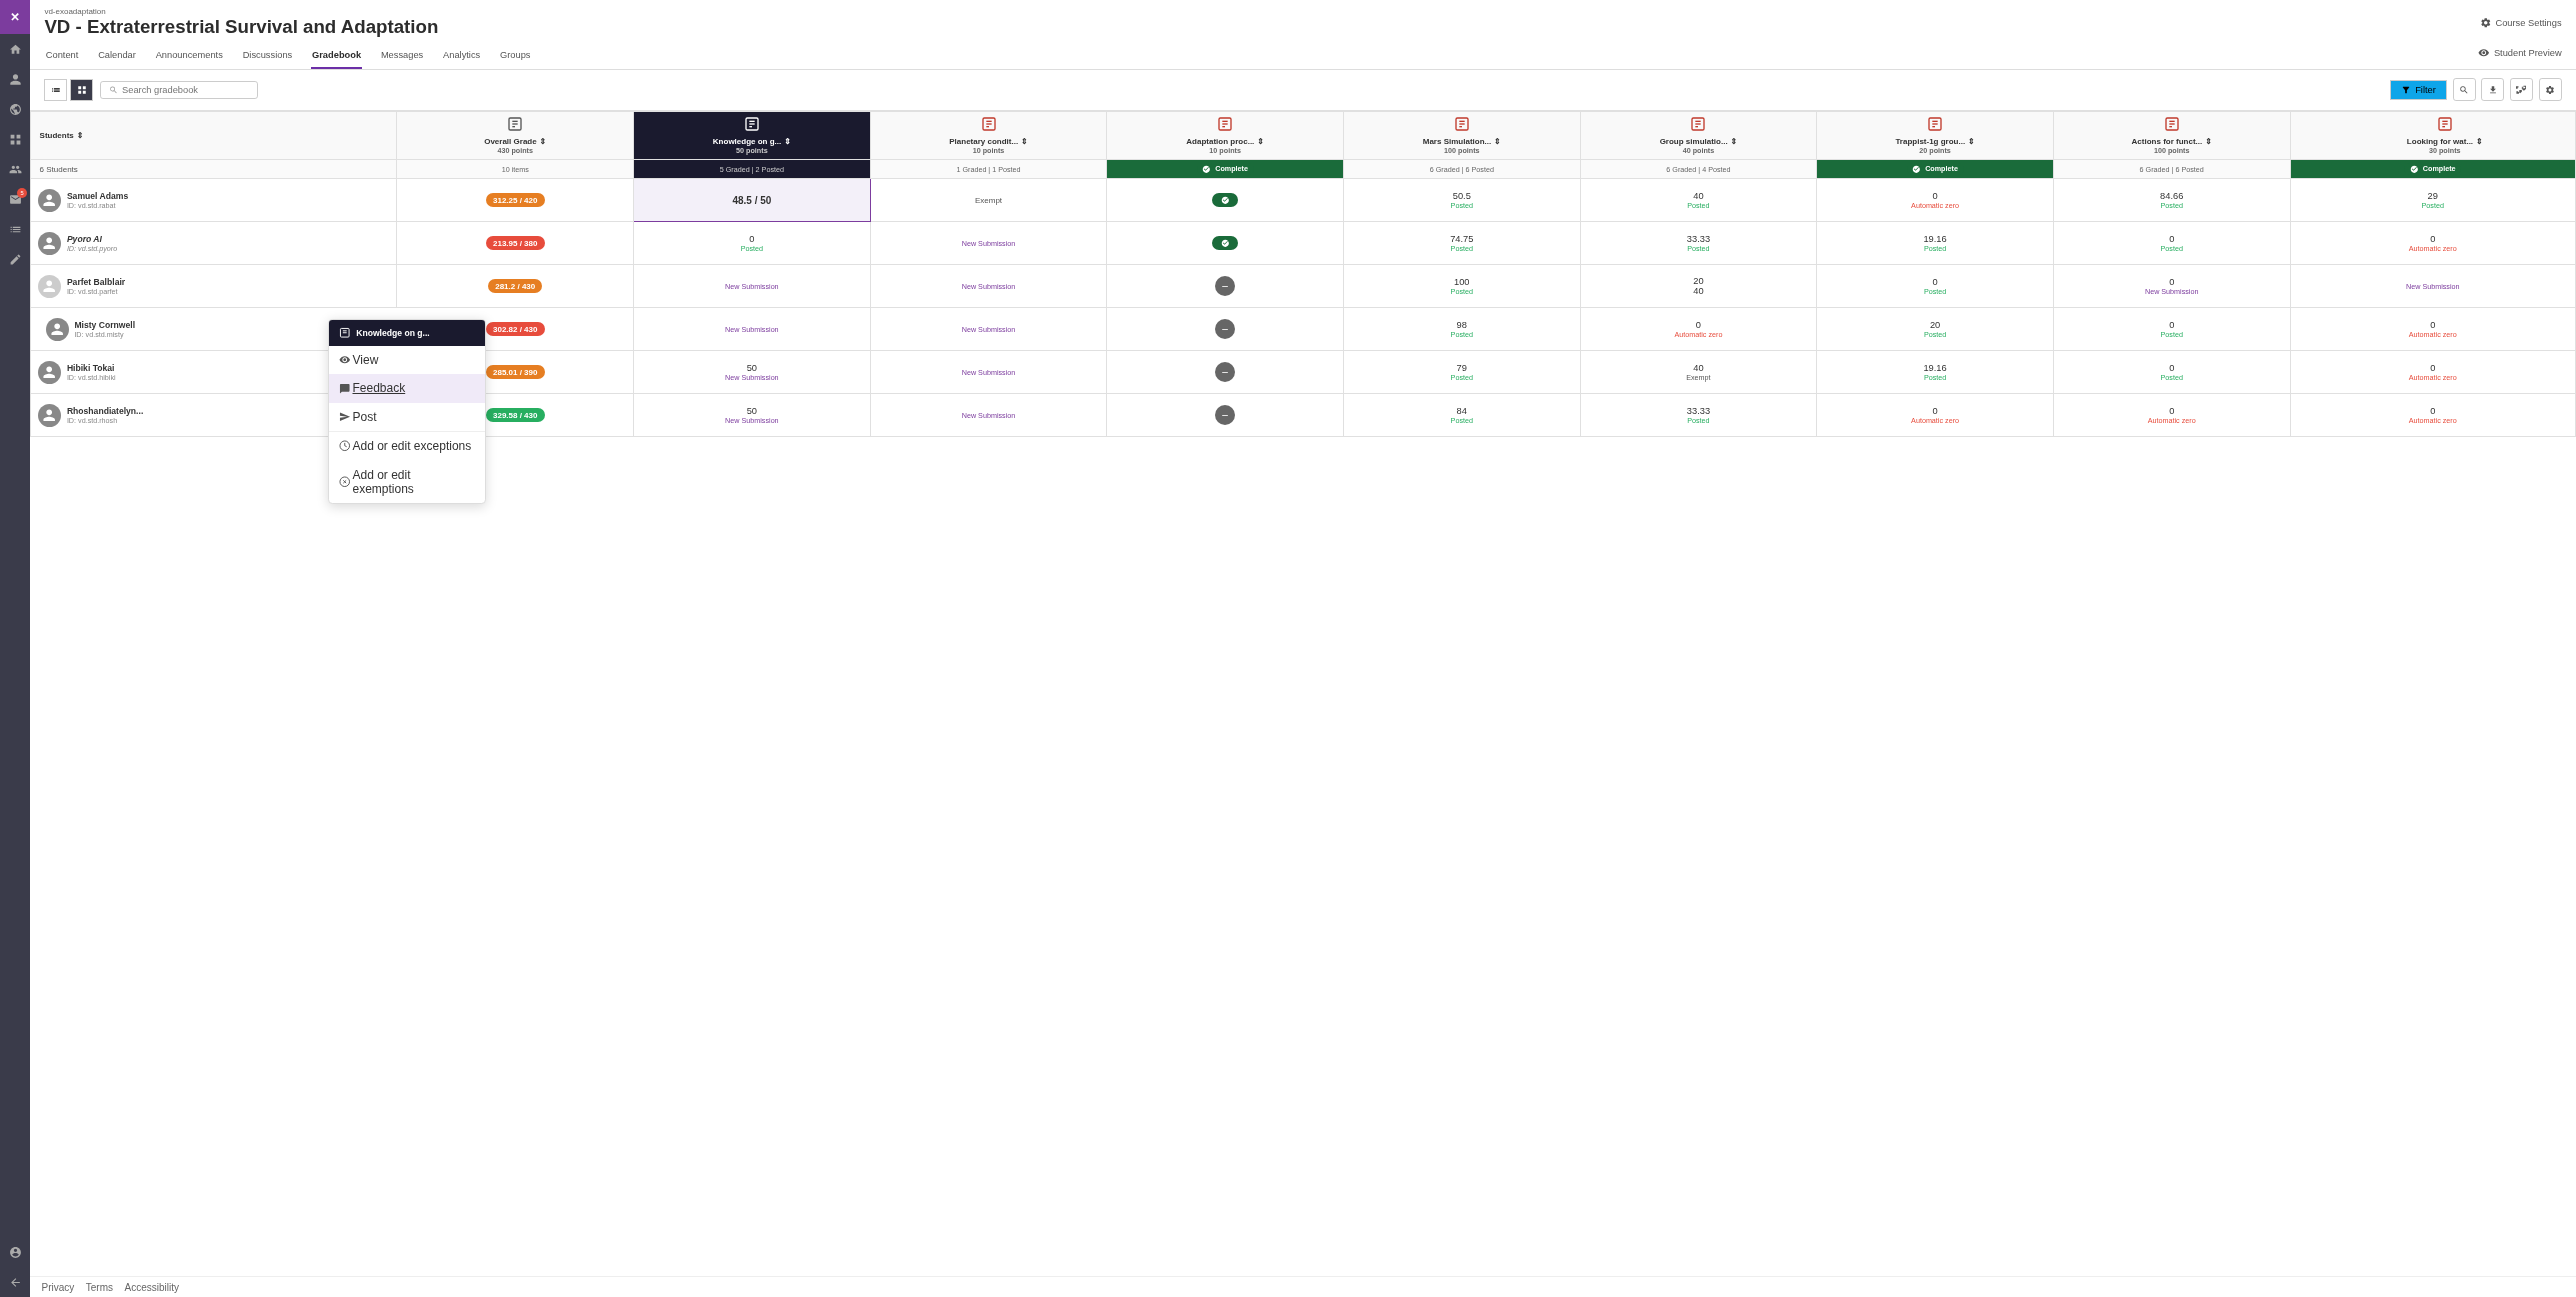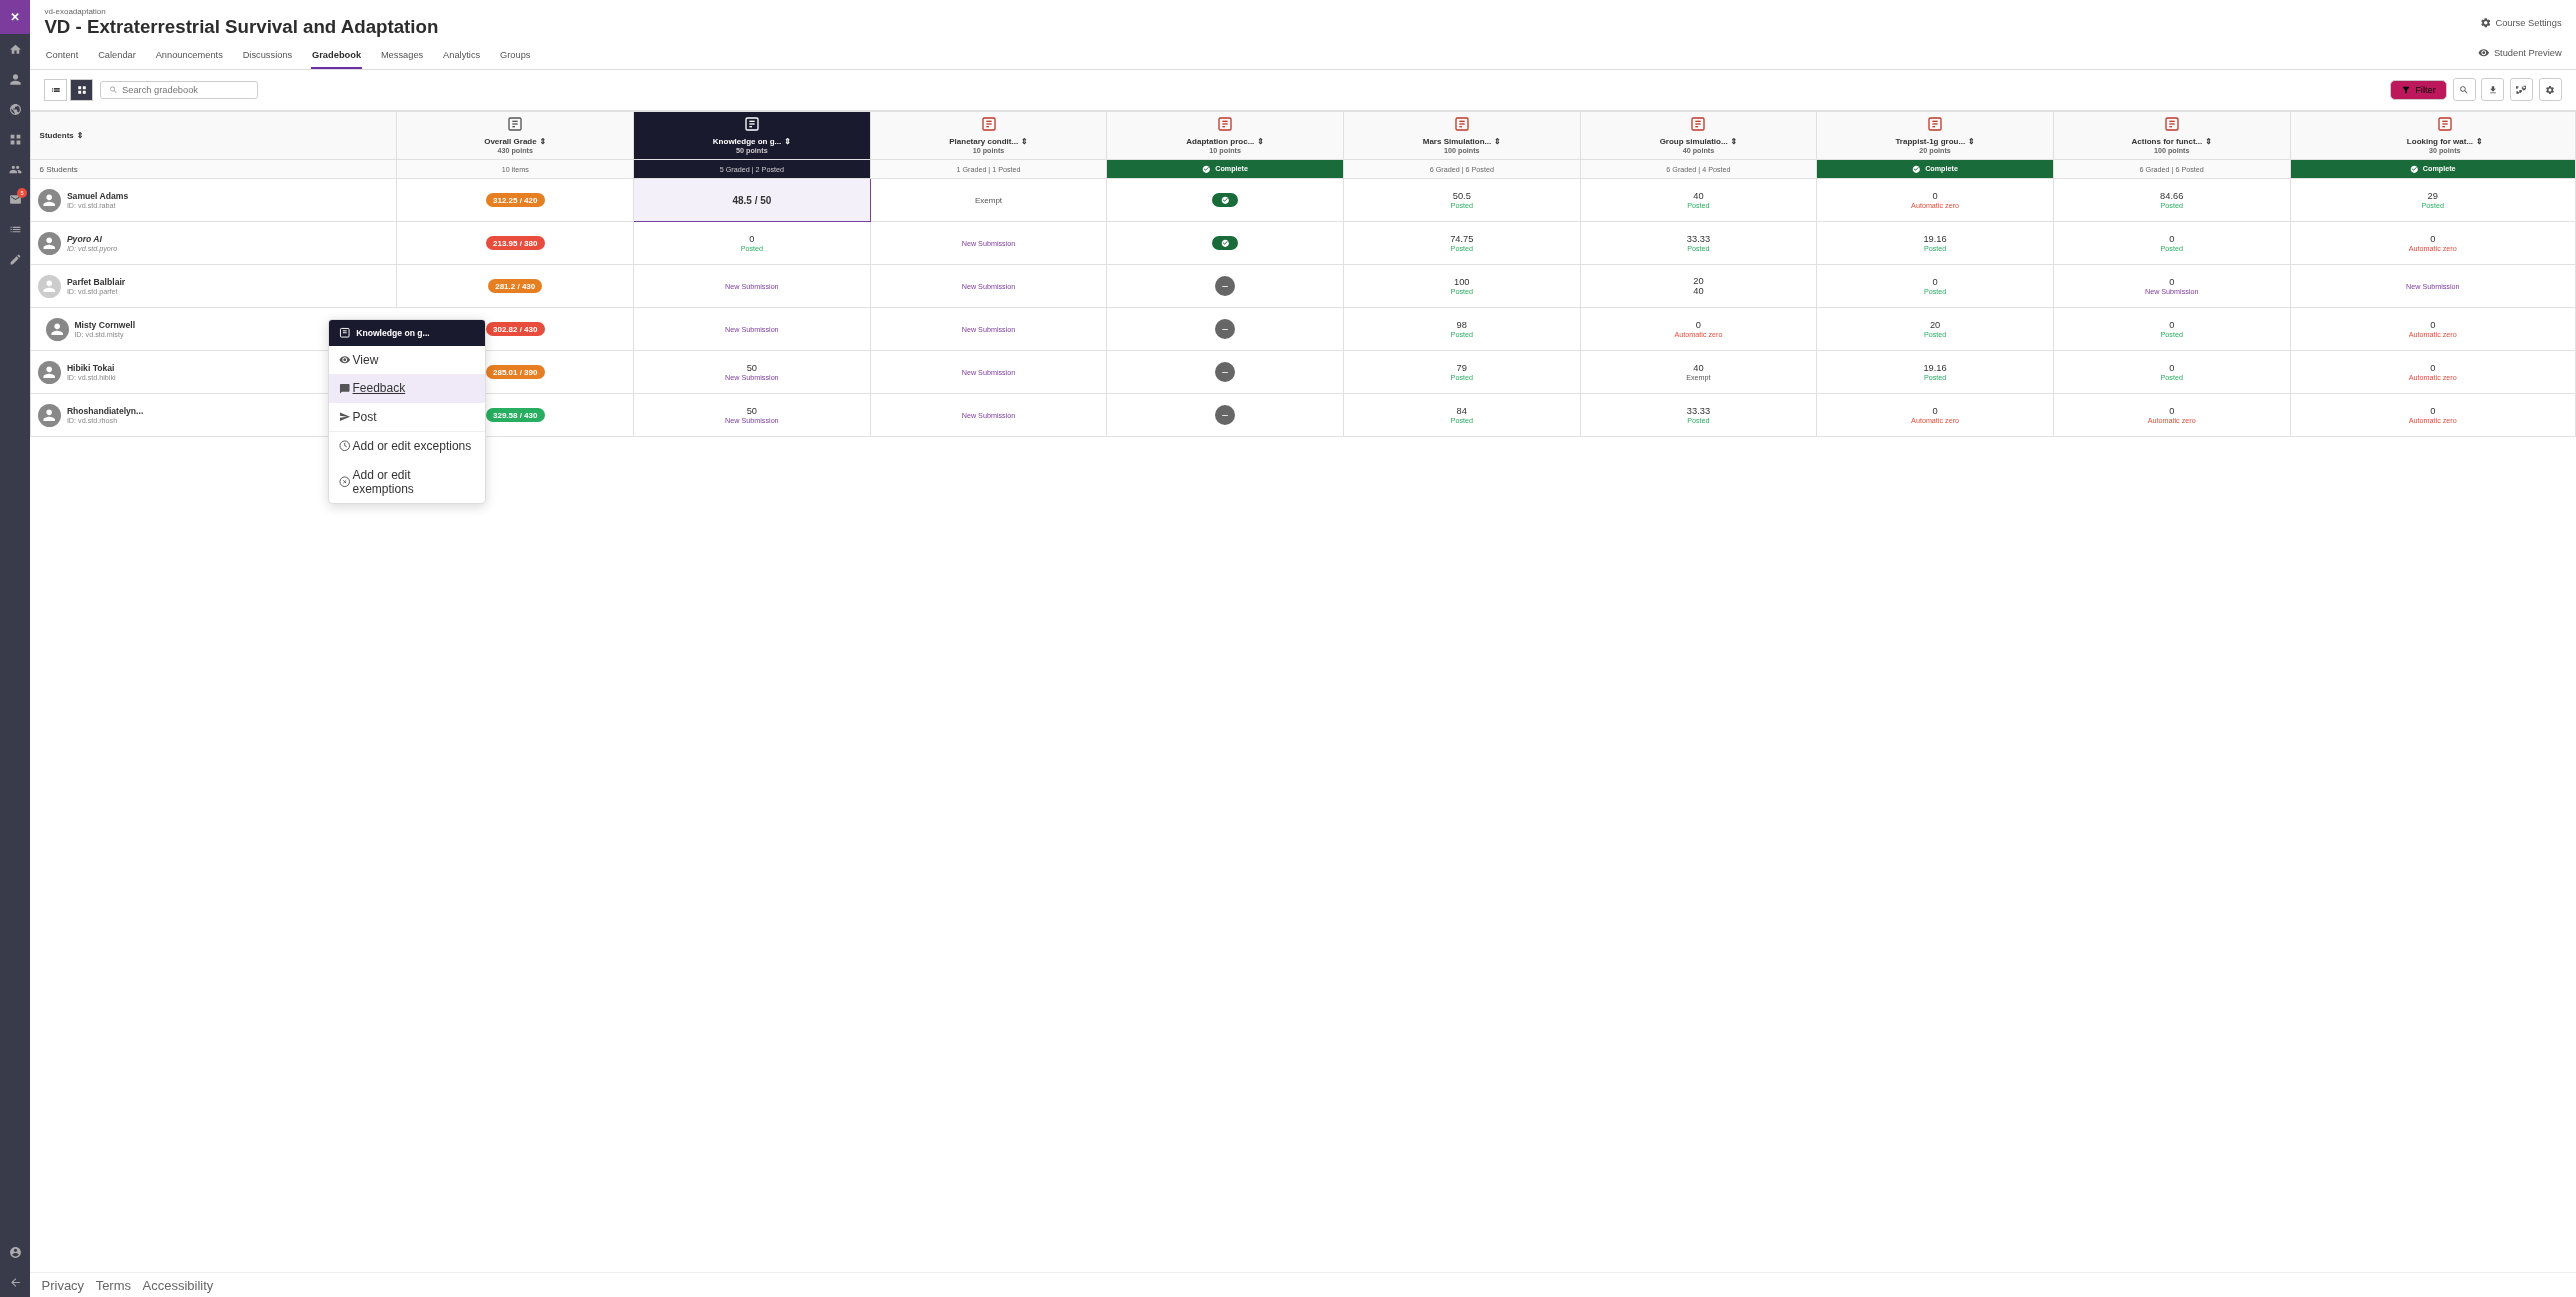--- a/index.html
+++ b/index.html
@@ -30,21 +30,21 @@
     .student-preview-btn { margin-left: auto; display: flex; align-items: center; gap: 4.3px; font-size: 9.3px; color: #555; cursor: pointer; }
 
     
     .toolbar { display: flex; align-items: center; gap: 7.2px; padding: 8.6px 14.4px; background: white; border-bottom: 0.7px solid #e0e0e0; }
     .view-toggle { display: flex; gap: 2.9px; }
     .view-btn { width: 23px; height: 21.6px; border: 0.7px solid #ccc; background: white; cursor: pointer; display: flex; align-items: center; justify-content: center; font-size: 10px; }
     .view-btn.active { background: #3a3b4a; color: white; }
     .search-box { display: flex; align-items: center; border: 0.7px solid #ccc; border-radius: 2.9px; padding: 2.9px 7.2px; width: 158px; gap: 4.3px; }
     .search-box input { border: none; outline: none; font-size: 9.3px; width: 100%; }
     .toolbar-right { margin-left: auto; display: flex; align-items: center; gap: 5.7px; }
-    .filter-btn { display: flex; align-items: center; gap: 4.3px; border: 0.7px solid #ccc; border-radius: 5px; padding: 4.3px 10px; font-size: 9.3px; cursor: pointer; background: #be185d; margin-left: 26px; }
+    .filter-btn { display: flex; align-items: center; gap: 4.3px; border: 0.7px solid #ccc; border-radius: 0; padding: 4.3px 10px; font-size: 9.3px; cursor: pointer; background: #0ea5e9; margin-left: 26px; }
     .icon-btn { width: 23px; height: 23px; border: 0.7px solid #ccc; border-radius: 2.9px; display: flex; align-items: center; justify-content: center; cursor: pointer; background: white; font-size: 10px; }
 
     
     .gradebook-wrapper { flex: 1; overflow: auto; position: relative; }
     .gradebook-table { border-collapse: collapse; font-size: 8.6px; min-width: 100%; }
     .gradebook-table th, .gradebook-table td { border: 0.7px solid #e0e0e0; padding: 0; }
 
     
     .col-header { background: #f9f9f9; text-align: center; vertical-align: middle; min-width: 79px; }
     .col-header-inner { padding: 4.3px 5.7px; }
@@ -104,21 +104,21 @@
     .context-menu-divider { border: none; border-top: 0.7px solid #eee; }
 
     
     .exempt-text { font-size: 8px; color: #555; }
 
     
     .gradebook-wrapper::-webkit-scrollbar { height: 5.7px; width: 5.7px; }
     .gradebook-wrapper::-webkit-scrollbar-track { background: #f1f1f1; }
     .gradebook-wrapper::-webkit-scrollbar-thumb { background: #ccc; border-radius: 2.9px; }
 
-    .footer { padding: 4.3px 11.5px; font-size: 13px; color: #999; border-top: 0.7px solid #eee; background: white; display: flex; gap: 11.5px; }
+    .footer { padding: 4.3px 11.5px; font-size: 10px; color: #999; border-top: 0.7px solid #eee; background: white; display: flex; gap: 11.5px; }
 
     
     .count-row td { font-size: 8px; padding: 2.9px 5.7px; background: #fafafa; color: #555; }
     .count-row .knowledge-count { background: #1a1a2e; color: #ccc; }
   </style>
 </head>
 <body>
 
 <div class="app-container">
 

